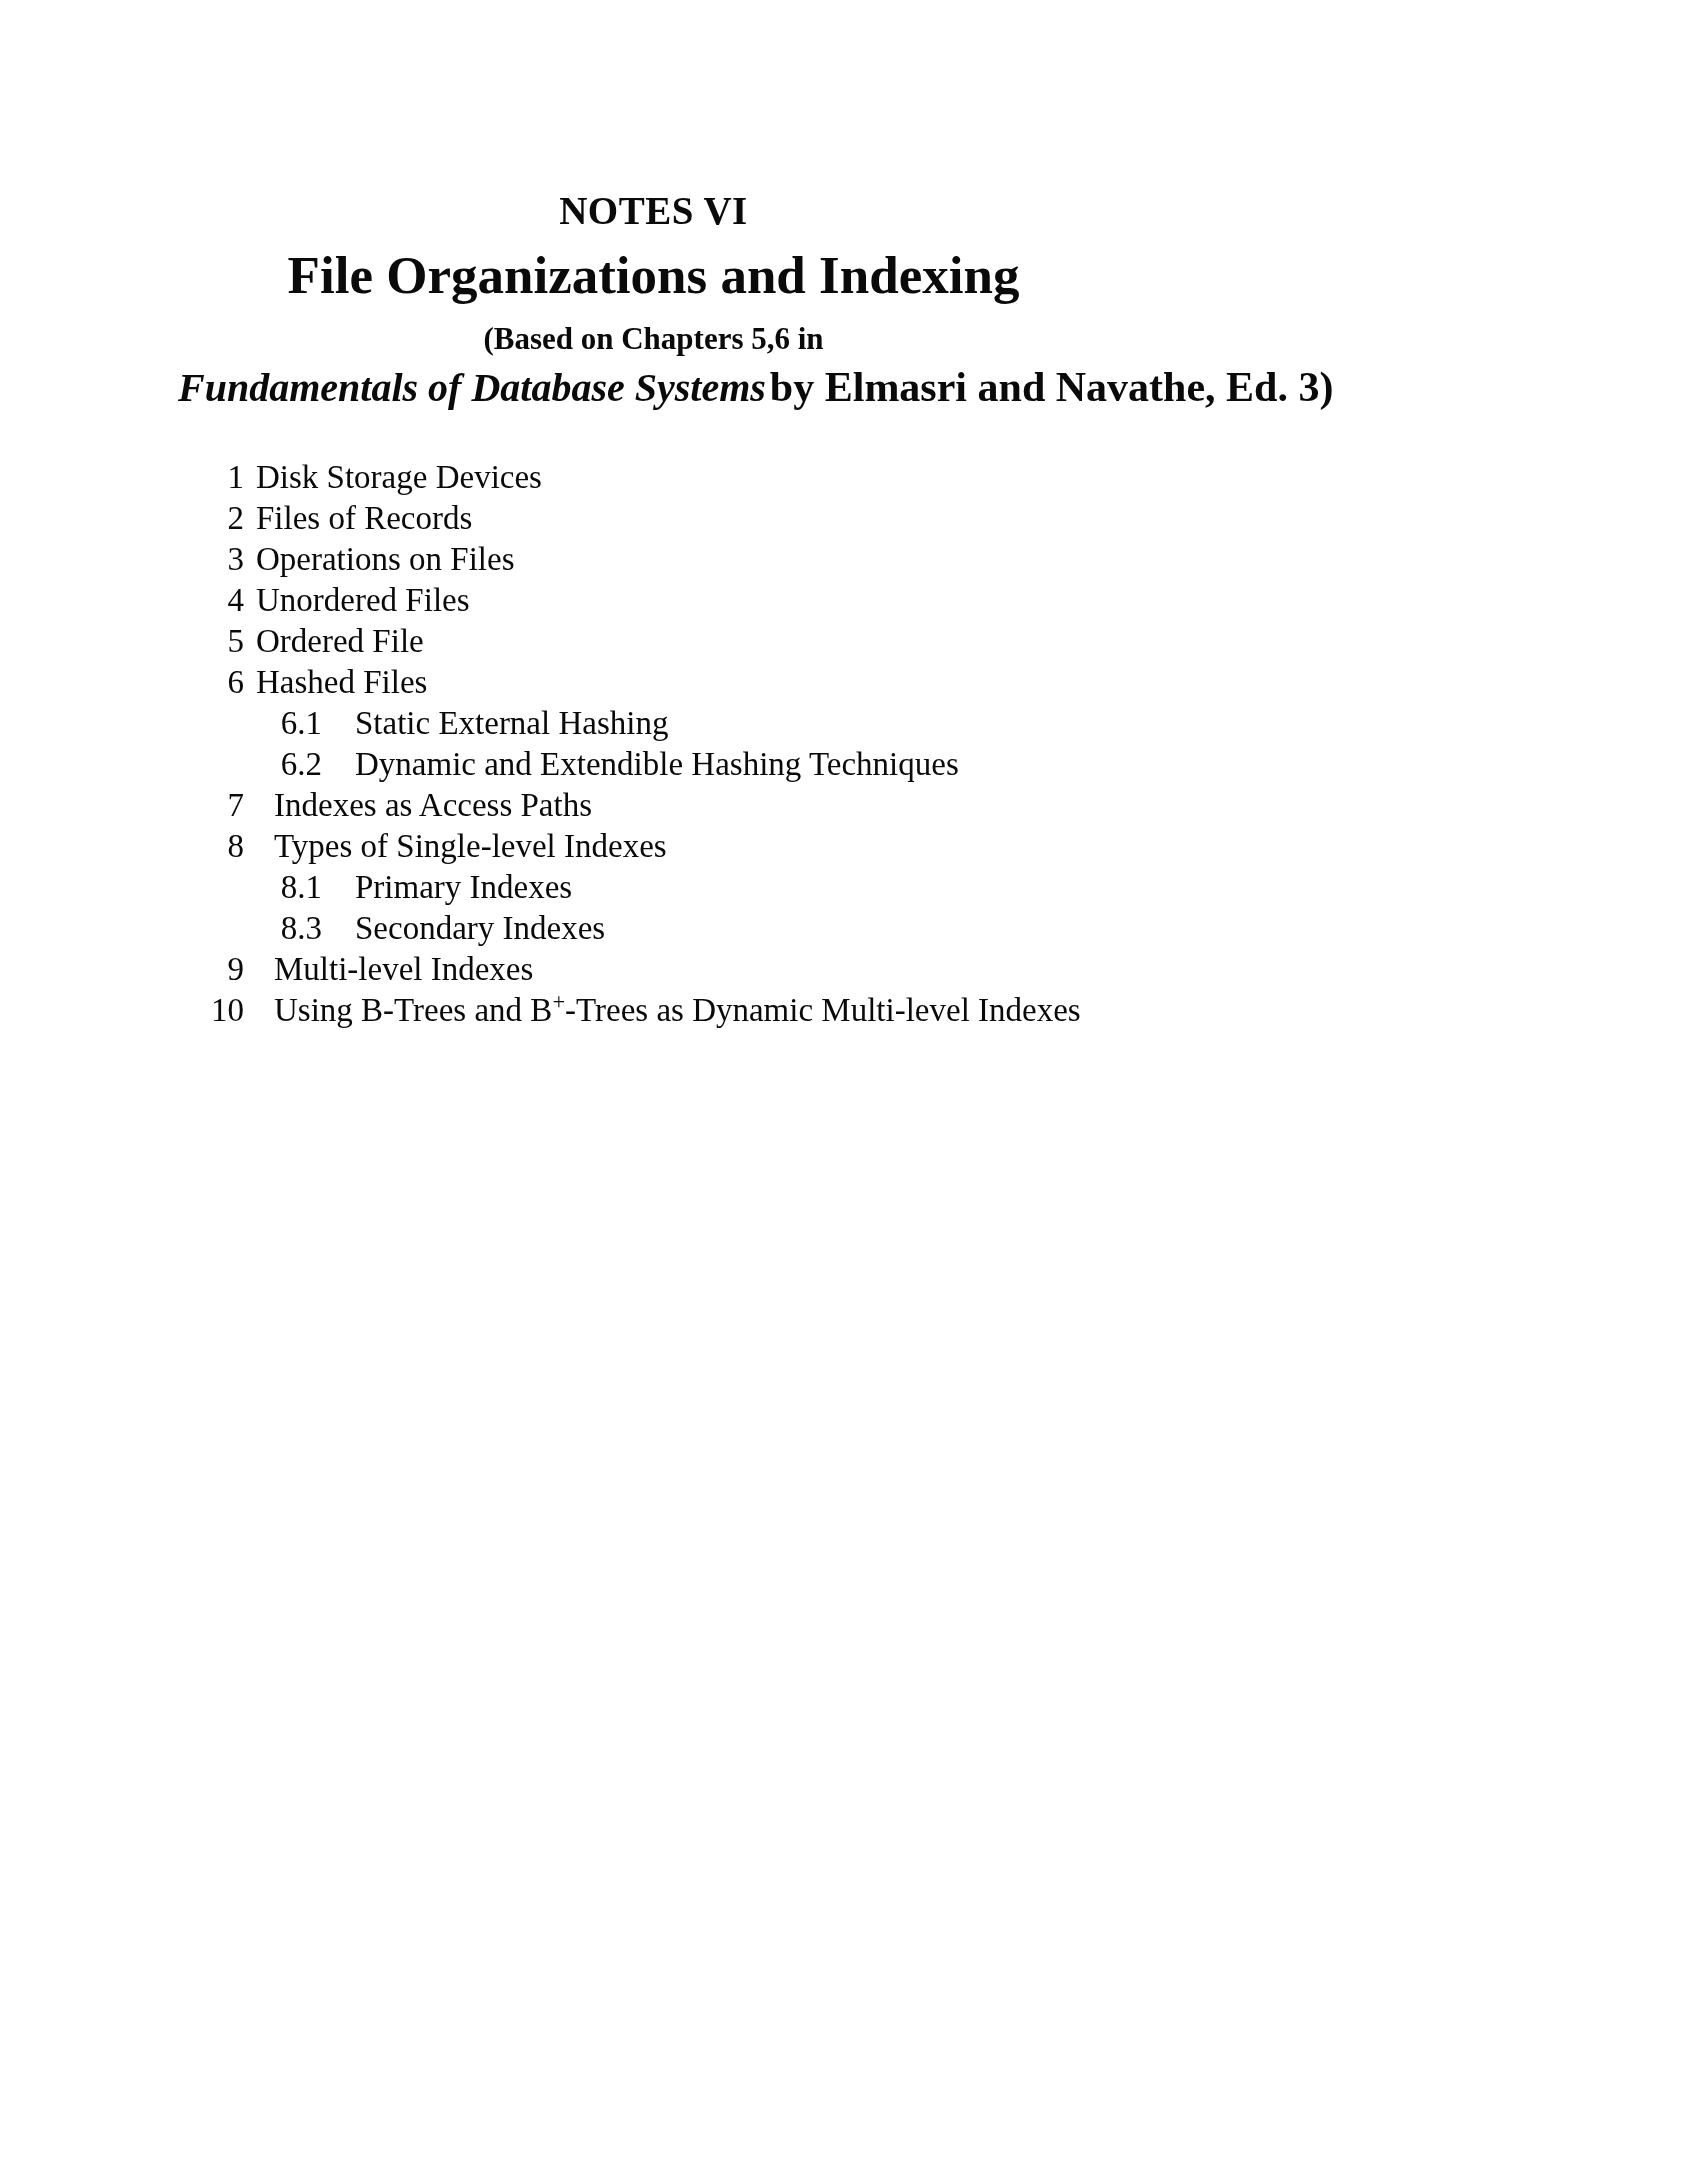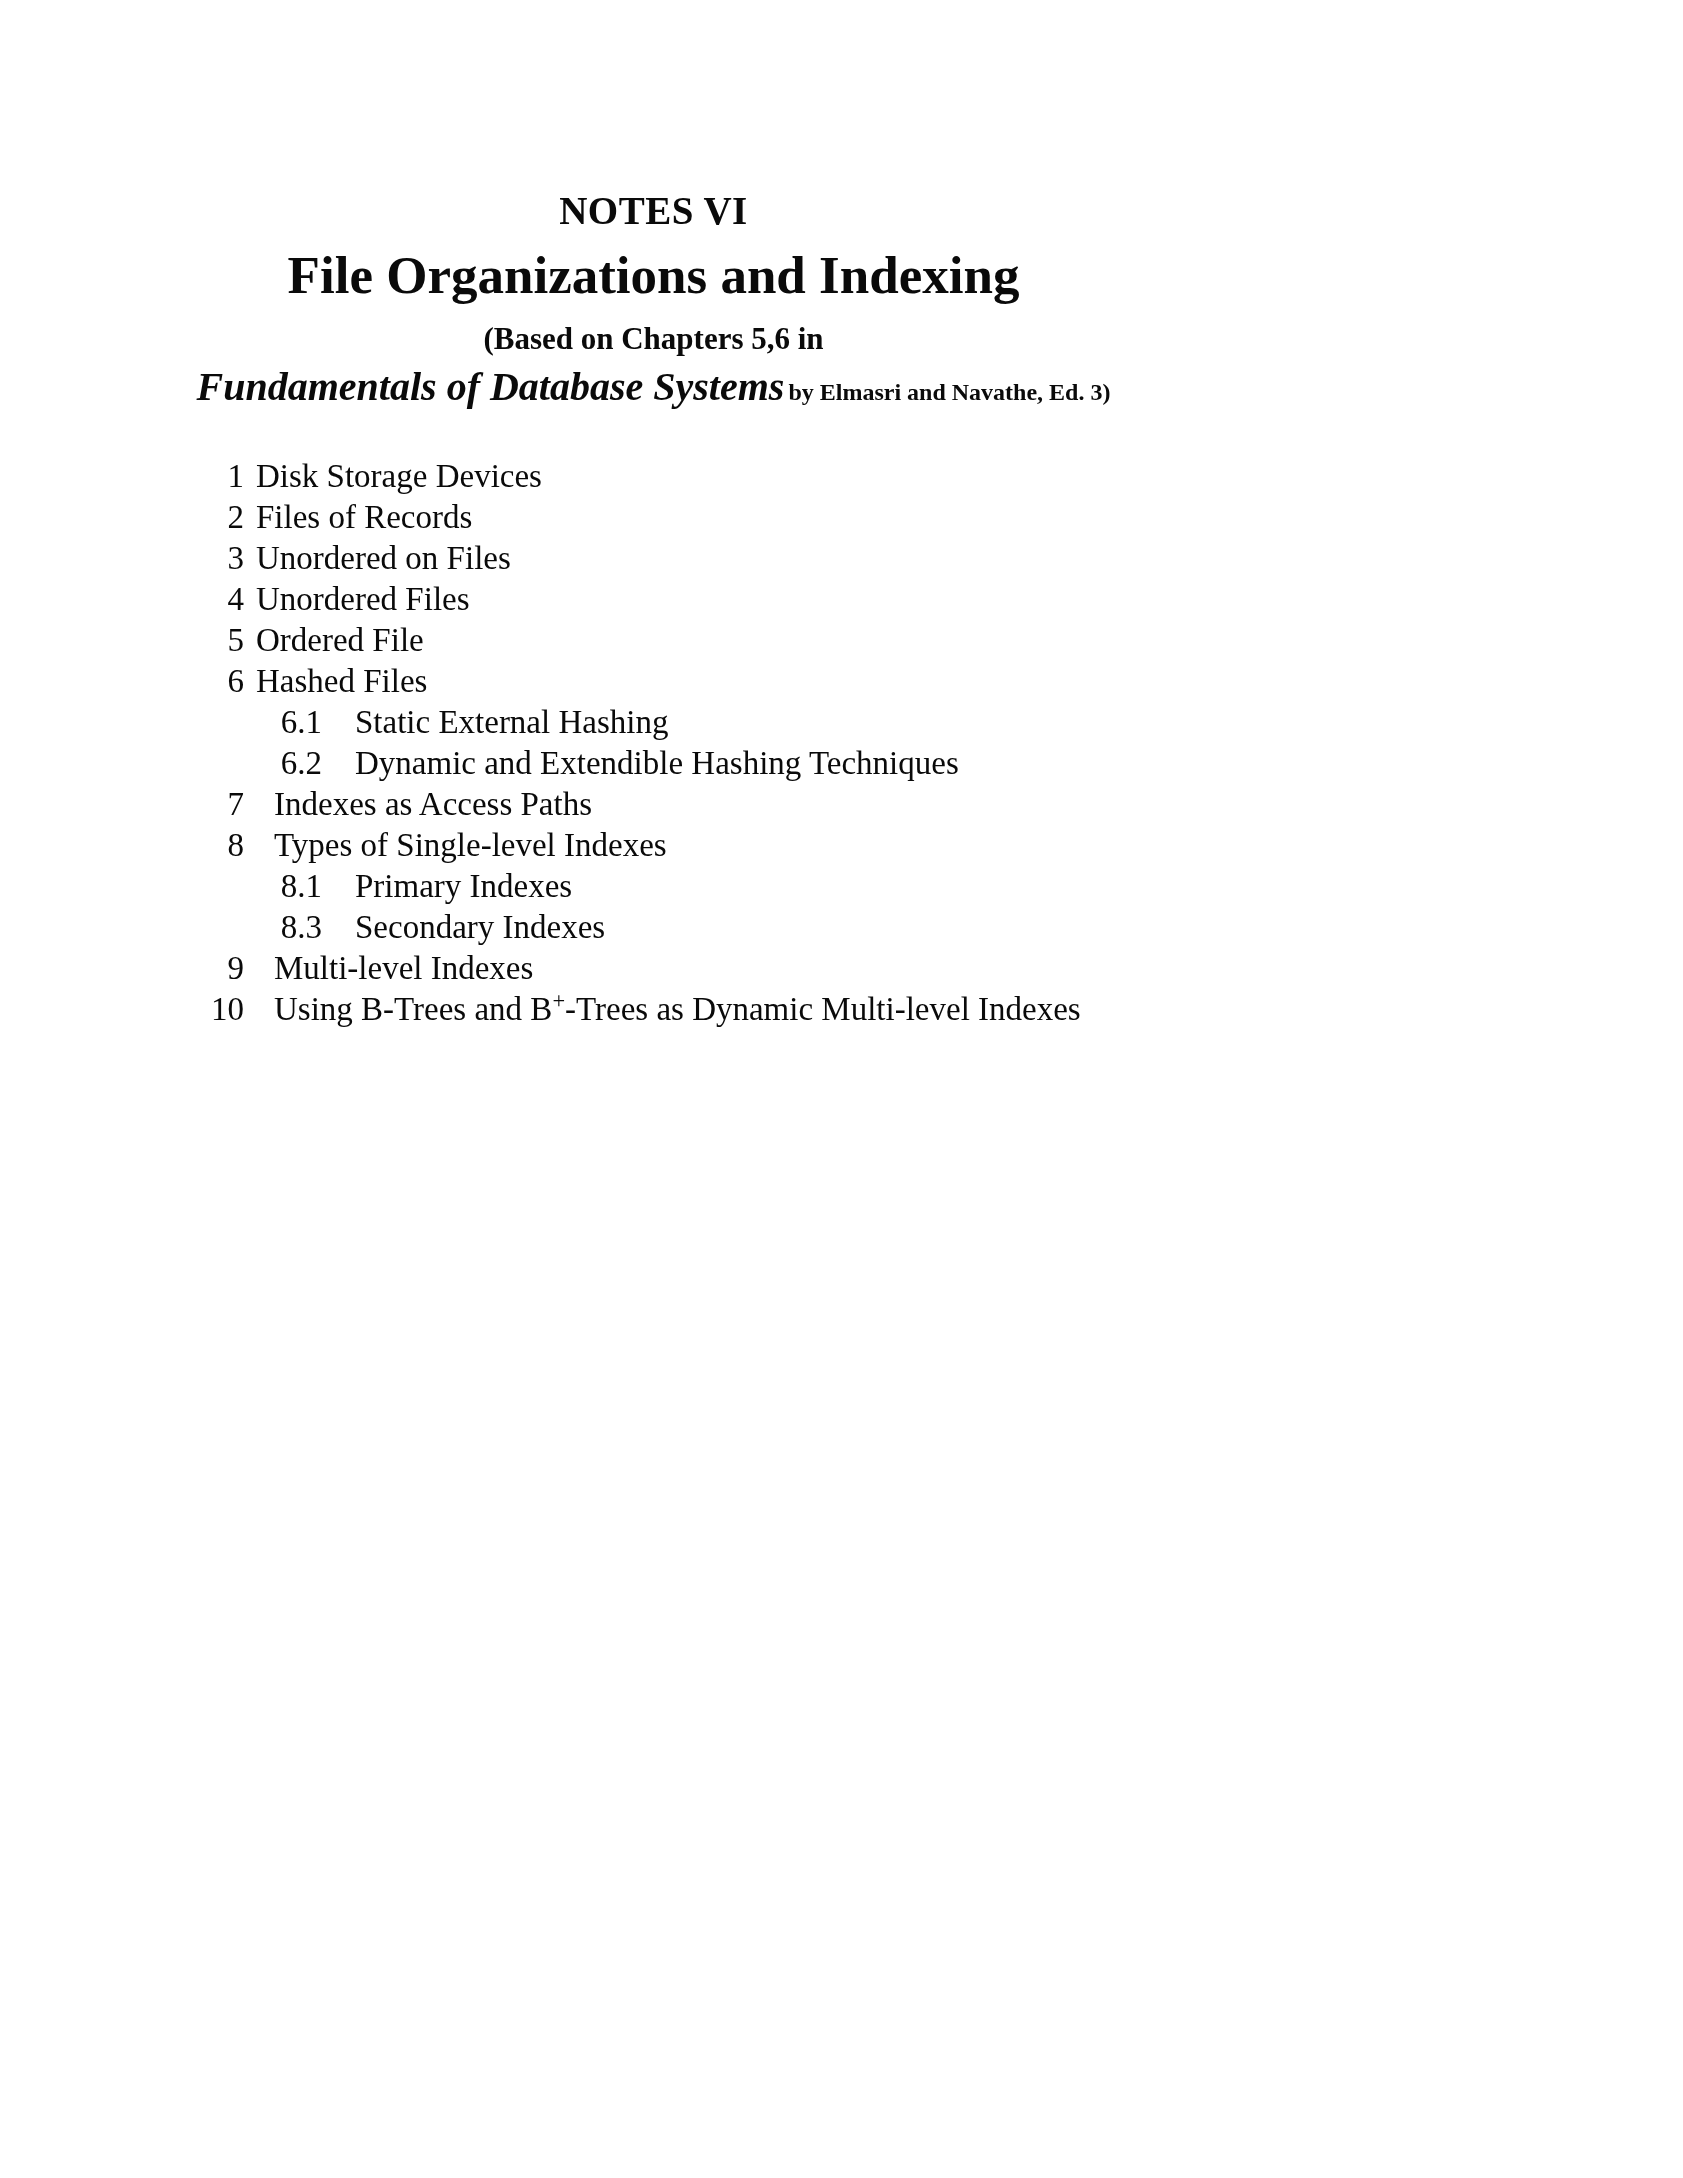--- a/index.html
+++ b/index.html
@@ -45,21 +45,21 @@
     text-align: center;
     margin-top: 6px;
     font-weight: bold;
     white-space: nowrap;
   }
   .h-book .bt {
     font-style: italic;
     font-size: 40px;
   }
   .h-book .bc {
-    font-size: 24px;
+    font-size: 42px;
   }
 
   .toc {
     margin-top: 46px;
     font-size: 33px;
   }
 
   .row {
     display: flex;
     align-items: baseline;
@@ -111,21 +111,21 @@
         <div class="row">
           <span class="num">1</span>
           <span class="label">Disk Storage Devices</span>
         </div>
         <div class="row">
           <span class="num">2</span>
           <span class="label">Files of Records</span>
         </div>
         <div class="row">
           <span class="num">3</span>
-          <span class="label">Unordered on Files</span>
+          <span class="label">Operations on Files</span>
         </div>
         <div class="row">
           <span class="num">4</span>
           <span class="label">Unordered Files</span>
         </div>
         <div class="row">
           <span class="num">5</span>
           <span class="label">Ordered File</span>
         </div>
         <div class="row">

